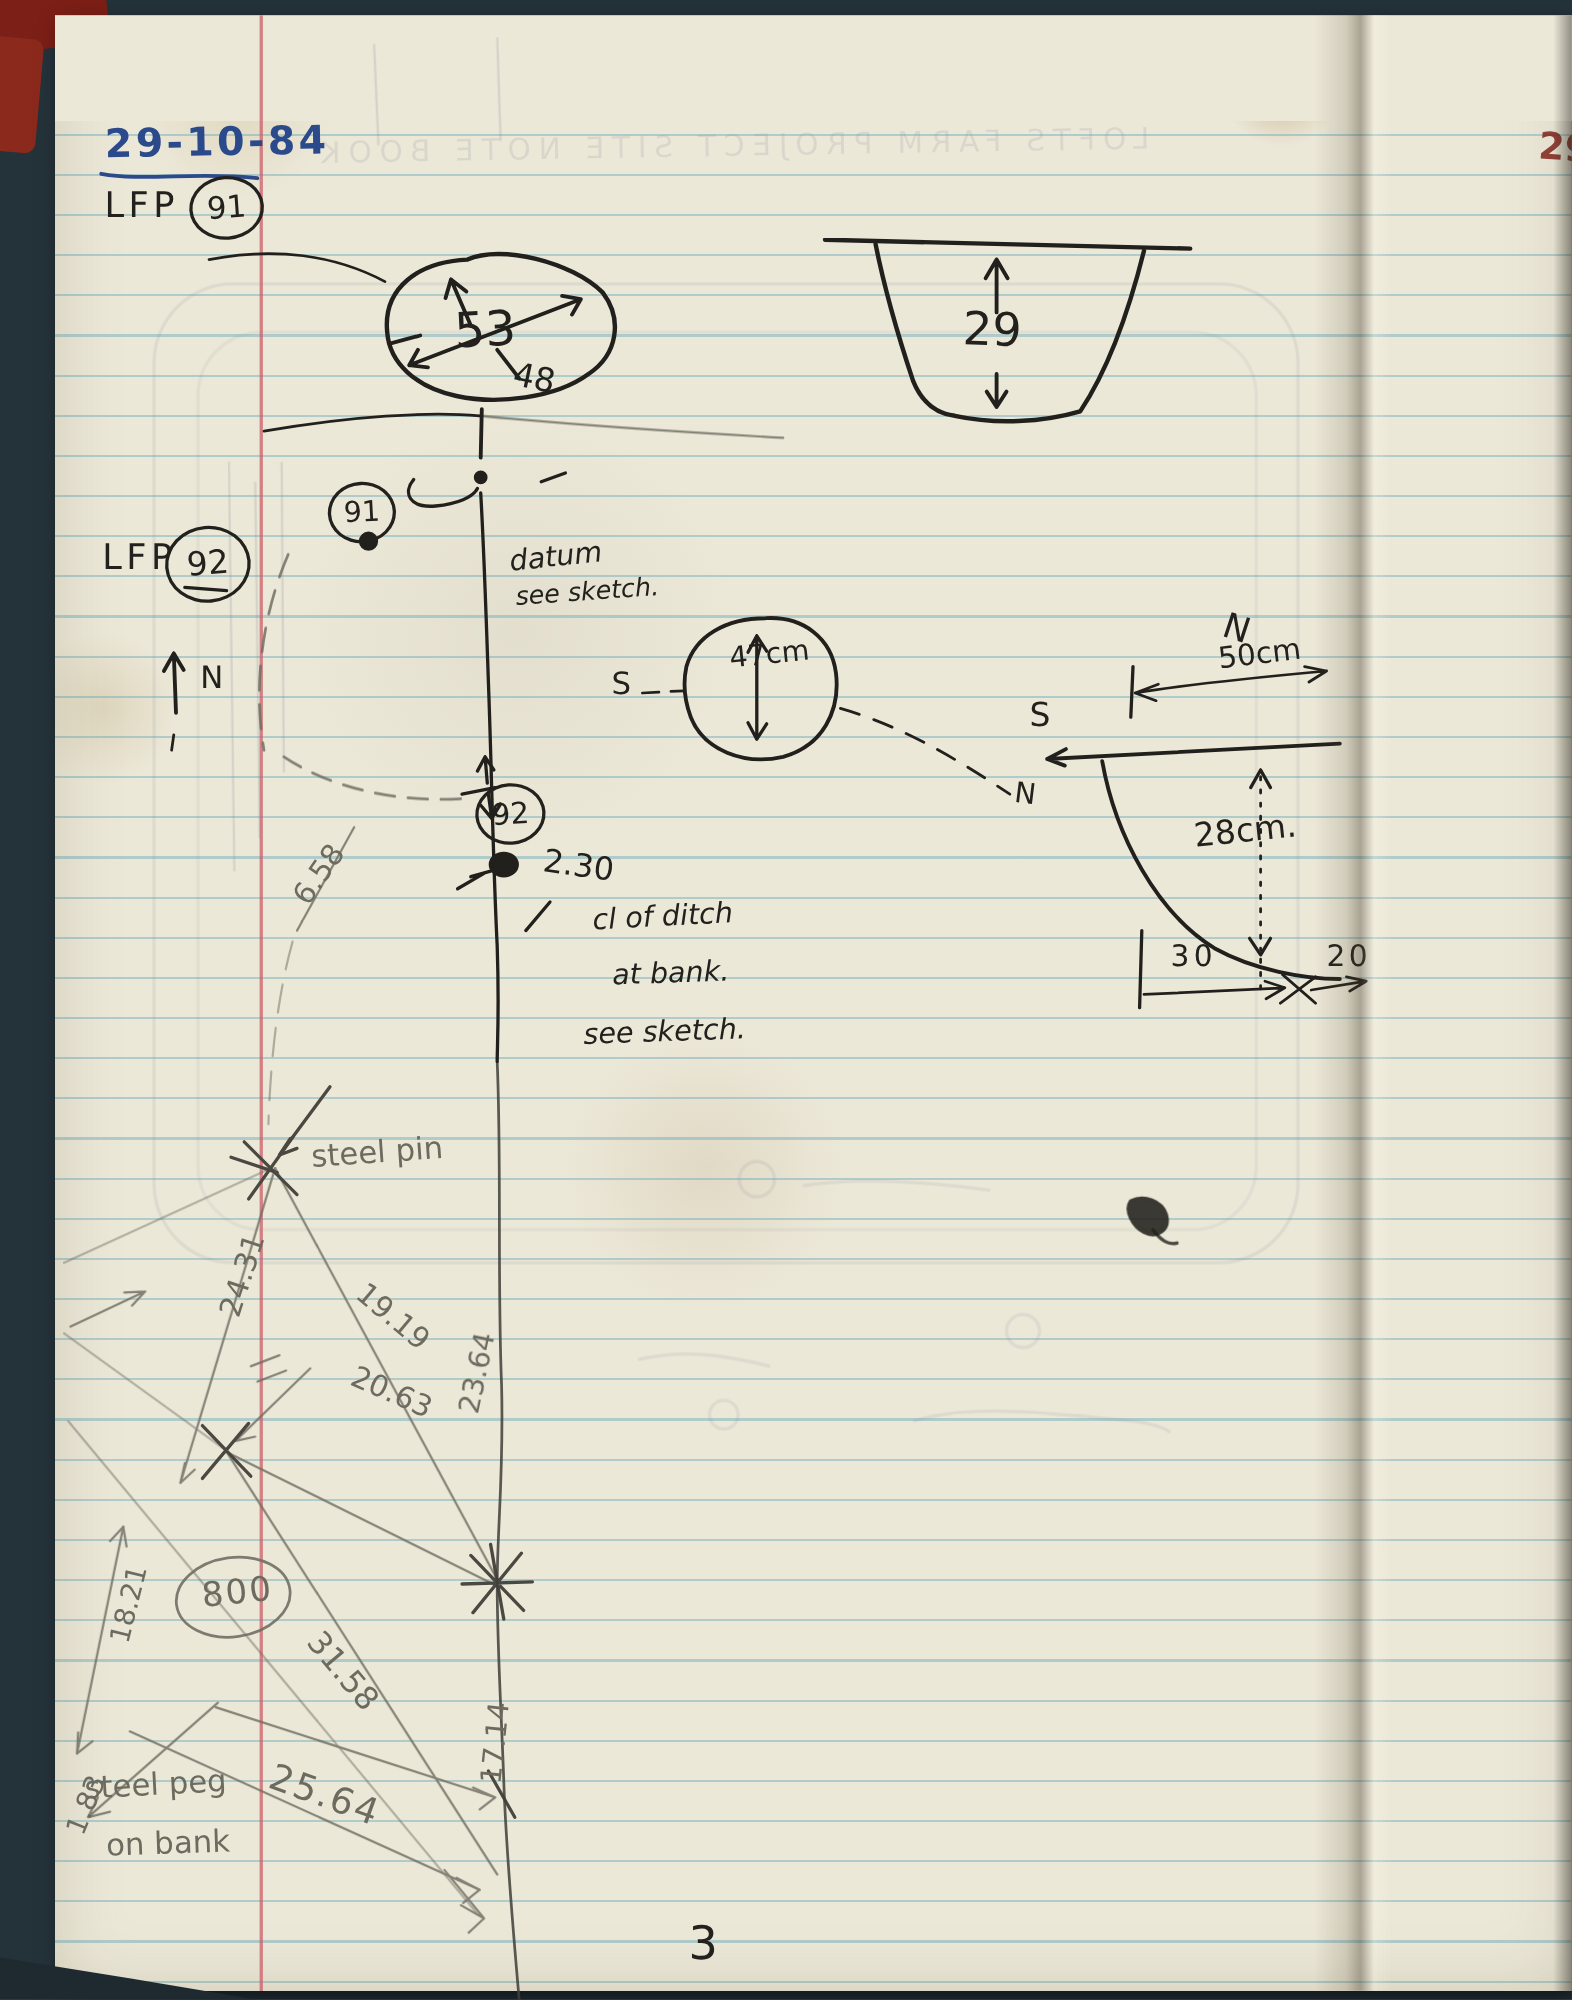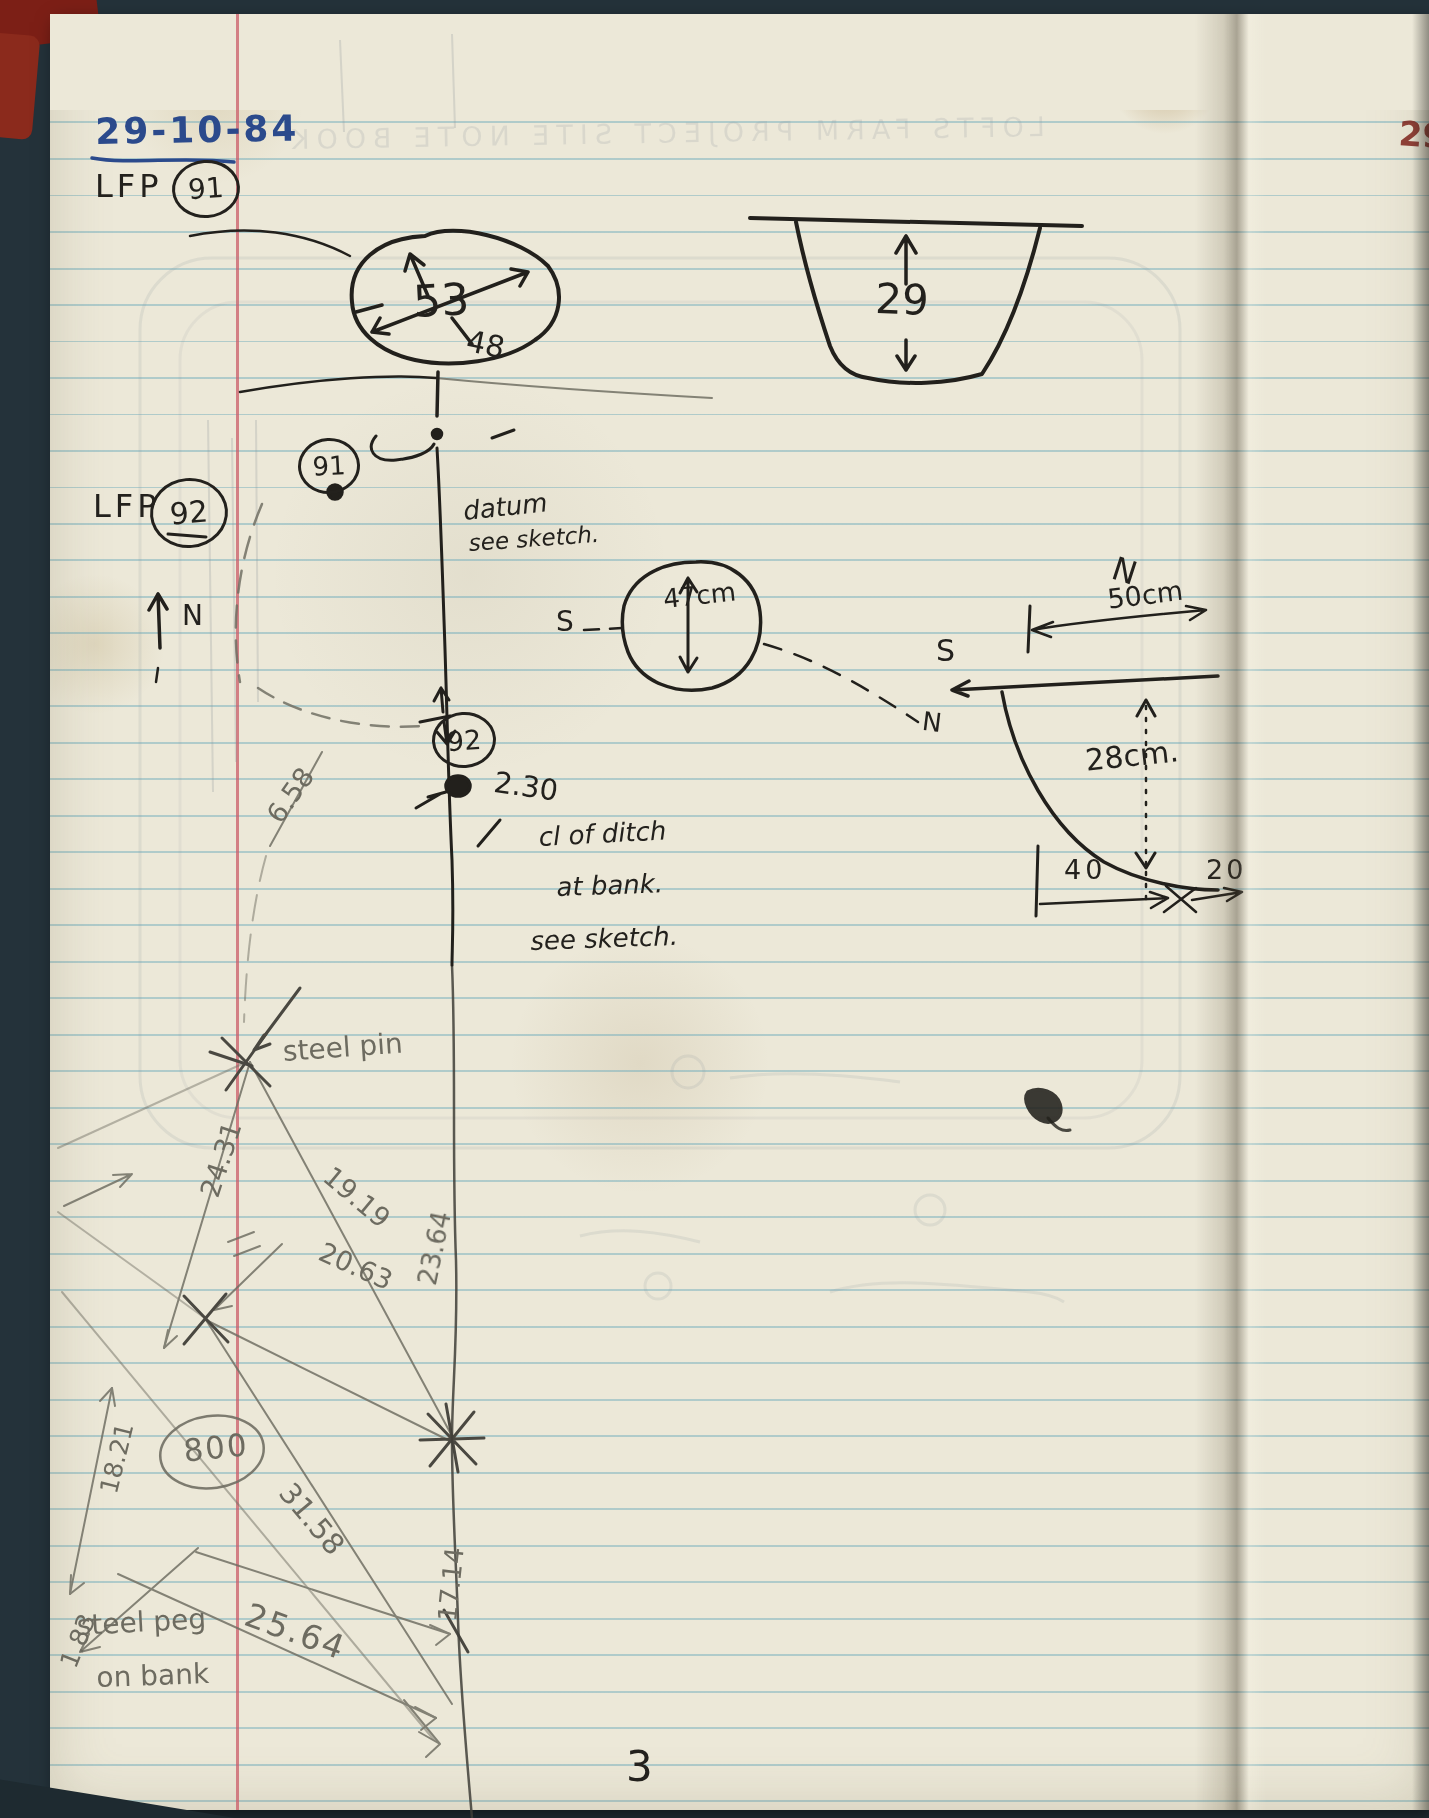--- a/index.html
+++ b/index.html
@@ -200,21 +200,21 @@
   <div class="label ink" style="left:468px;top:532px;font-size:23px;transform:rotate(-4deg);font-style:italic;">see sketch.</div>
 
   <div class="label ink" style="left:662px;top:586px;font-size:26px;transform:rotate(-6deg);">47cm</div>
   <div class="label ink" style="left:556px;top:608px;font-size:28px;">S</div>
   <div class="label ink" style="left:924px;top:708px;font-size:26px;transform:rotate(7deg);">N</div>
 
   <div class="label ink" style="left:936px;top:636px;font-size:30px;">S</div>
   <div class="label ink" style="left:1118px;top:552px;font-size:32px;transform:rotate(18deg);">N</div>
   <div class="label ink" style="left:1106px;top:586px;font-size:27px;transform:rotate(-7deg);">50cm</div>
   <div class="label ink" style="left:1084px;top:746px;font-size:30px;transform:rotate(-6deg);">28cm.</div>
-  <div class="label ink" style="left:1064px;top:856px;font-size:27px;letter-spacing:4px;">40</div>
+  <div class="label ink" style="left:1064px;top:856px;font-size:27px;letter-spacing:4px;">30</div>
   <div class="label ink" style="left:1206px;top:856px;font-size:27px;letter-spacing:3px;">20</div>
 
   <div class="circle-badge" style="left:432px;top:712px;width:58px;height:50px;transform:rotate(-4deg);">
     <span class="ink" style="font-size:27px;">92</span>
     </div>
   <div class="label ink" style="left:496px;top:768px;font-size:29px;transform:rotate(8deg);">2.30</div>
 
   <div class="label ink" style="left:538px;top:824px;font-size:26px;transform:rotate(-3deg);font-style:italic;">cl of ditch</div>
   <div class="label ink" style="left:556px;top:874px;font-size:26px;transform:rotate(-2deg);font-style:italic;">at bank.</div>
   <div class="label ink" style="left:530px;top:928px;font-size:26px;transform:rotate(-2deg);font-style:italic;">see sketch.</div>

